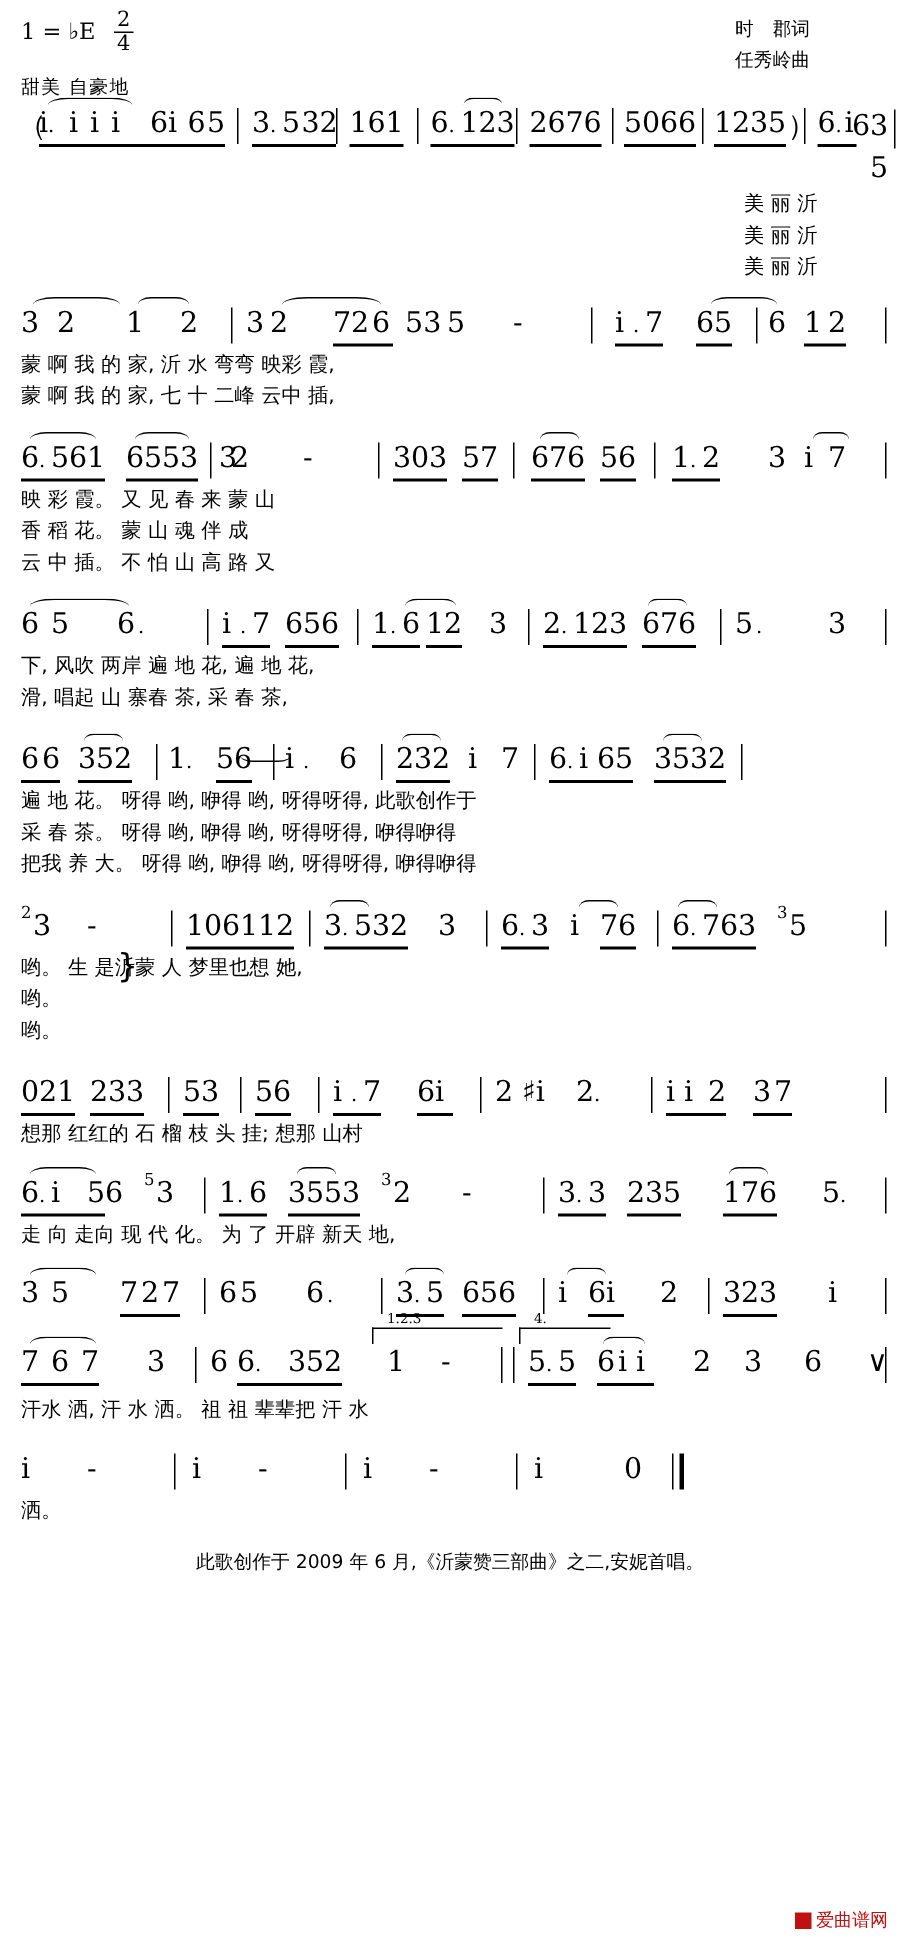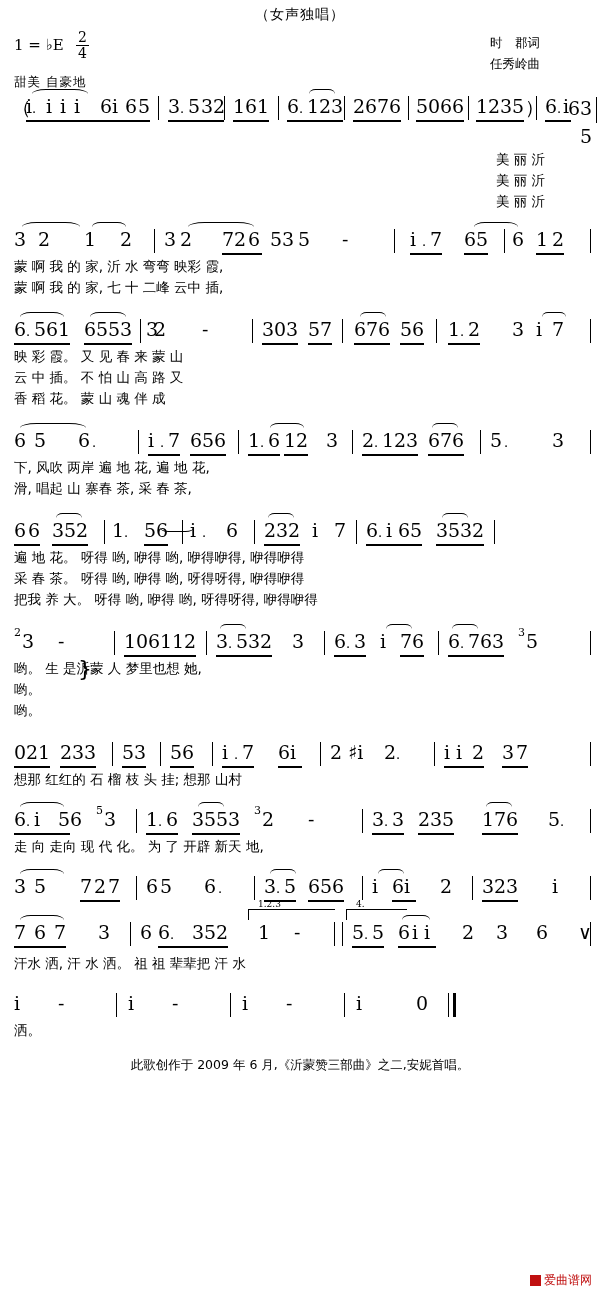--- a/index.html
+++ b/index.html
@@ -130,21 +130,20 @@
   .logo .sq{
     width:11px;height:11px;background:#c01010;display:inline-block;
   }
   .systemblock{margin-top:4px;}
 </style>
 </head>
 <body>
 
 <div class="page">
 
-  <div class="subtitle">（女声独唱）</div>
 
   <div class="keyrow">
     <div class="key">1 = ♭E</div>
     <div class="meter">
       <span class="num">2</span>
       <span class="den">4</span>
     </div>
     <div class="credits">
       <div>时　郡词</div>
       <div>任秀岭曲</div>
@@ -322,24 +321,24 @@
       <div class="bar" style="left:578px;"></div>
       <div class="arc" style="left:8px;top:-6px;width:44px;"></div>
       <div class="arc" style="left:78px;top:-6px;width:36px;"></div>
       <div class="arc" style="left:348px;top:-6px;width:26px;"></div>
       <div class="arc" style="left:530px;top:-6px;width:24px;"></div>
     </div>
     <div class="lyr">
       <span class="w" style="left:2px;">映 彩   霞。   又 见 春 来    蒙  山</span>
     </div>
     <div class="lyr">
+      <span class="w" style="left:2px;">香 稻   花。   蒙 山 魂 伴    成</span>
+    </div>
+    <div class="lyr">
       <span class="w" style="left:2px;">云 中   插。   不 怕 山 高    路  又</span>
-    </div>
-    <div class="lyr">
-      <span class="w" style="left:2px;">香 稻   花。   蒙 山 魂 伴    成</span>
     </div>
   </div>
 
   <div class="sys systemblock" style="margin-top:18px;">
     <div class="nrow">
       <span class="n" style="left:2px;">6</span>
       <span class="n" style="left:22px;">5</span>
       <span class="n" style="left:66px;">6</span>
       <span class="n" style="left:80px;"><span style="font-size:13px;">.</span></span>
       <span class="n" style="left:136px;">i</span>
@@ -426,21 +425,21 @@
       <div class="bar" style="left:170px;"></div>
       <div class="bar" style="left:242px;"></div>
       <div class="bar" style="left:344px;"></div>
       <div class="bar" style="left:482px;"></div>
       <div class="arc" style="left:44px;top:-6px;width:26px;"></div>
       <div class="arc" style="left:256px;top:-6px;width:26px;"></div>
       <div class="arc" style="left:430px;top:-6px;width:26px;"></div>
       <div class="tie" style="left:148px;top:4px;width:34px;"></div>
     </div>
     <div class="lyr">
-      <span class="w" style="left:2px;">遍 地    花。 呀得  哟,    咿得   哟,   咿得咿得, 咿得咿得</span>
+      <span class="w" style="left:2px;">遍 地    花。 呀得  哟,    咿得   哟,   呀得呀得, 此歌创作于</span>
     </div>
     <div class="lyr">
       <span class="w" style="left:2px;">采 春    茶。 呀得  哟,    咿得   哟,   呀得呀得, 咿得咿得</span>
     </div>
     <div class="lyr">
       <span class="w" style="left:2px;">把我 养   大。 呀得  哟,    咿得   哟,   呀得呀得, 咿得咿得</span>
     </div>
   </div>
 
   <div class="sys systemblock" style="margin-top:18px;">

